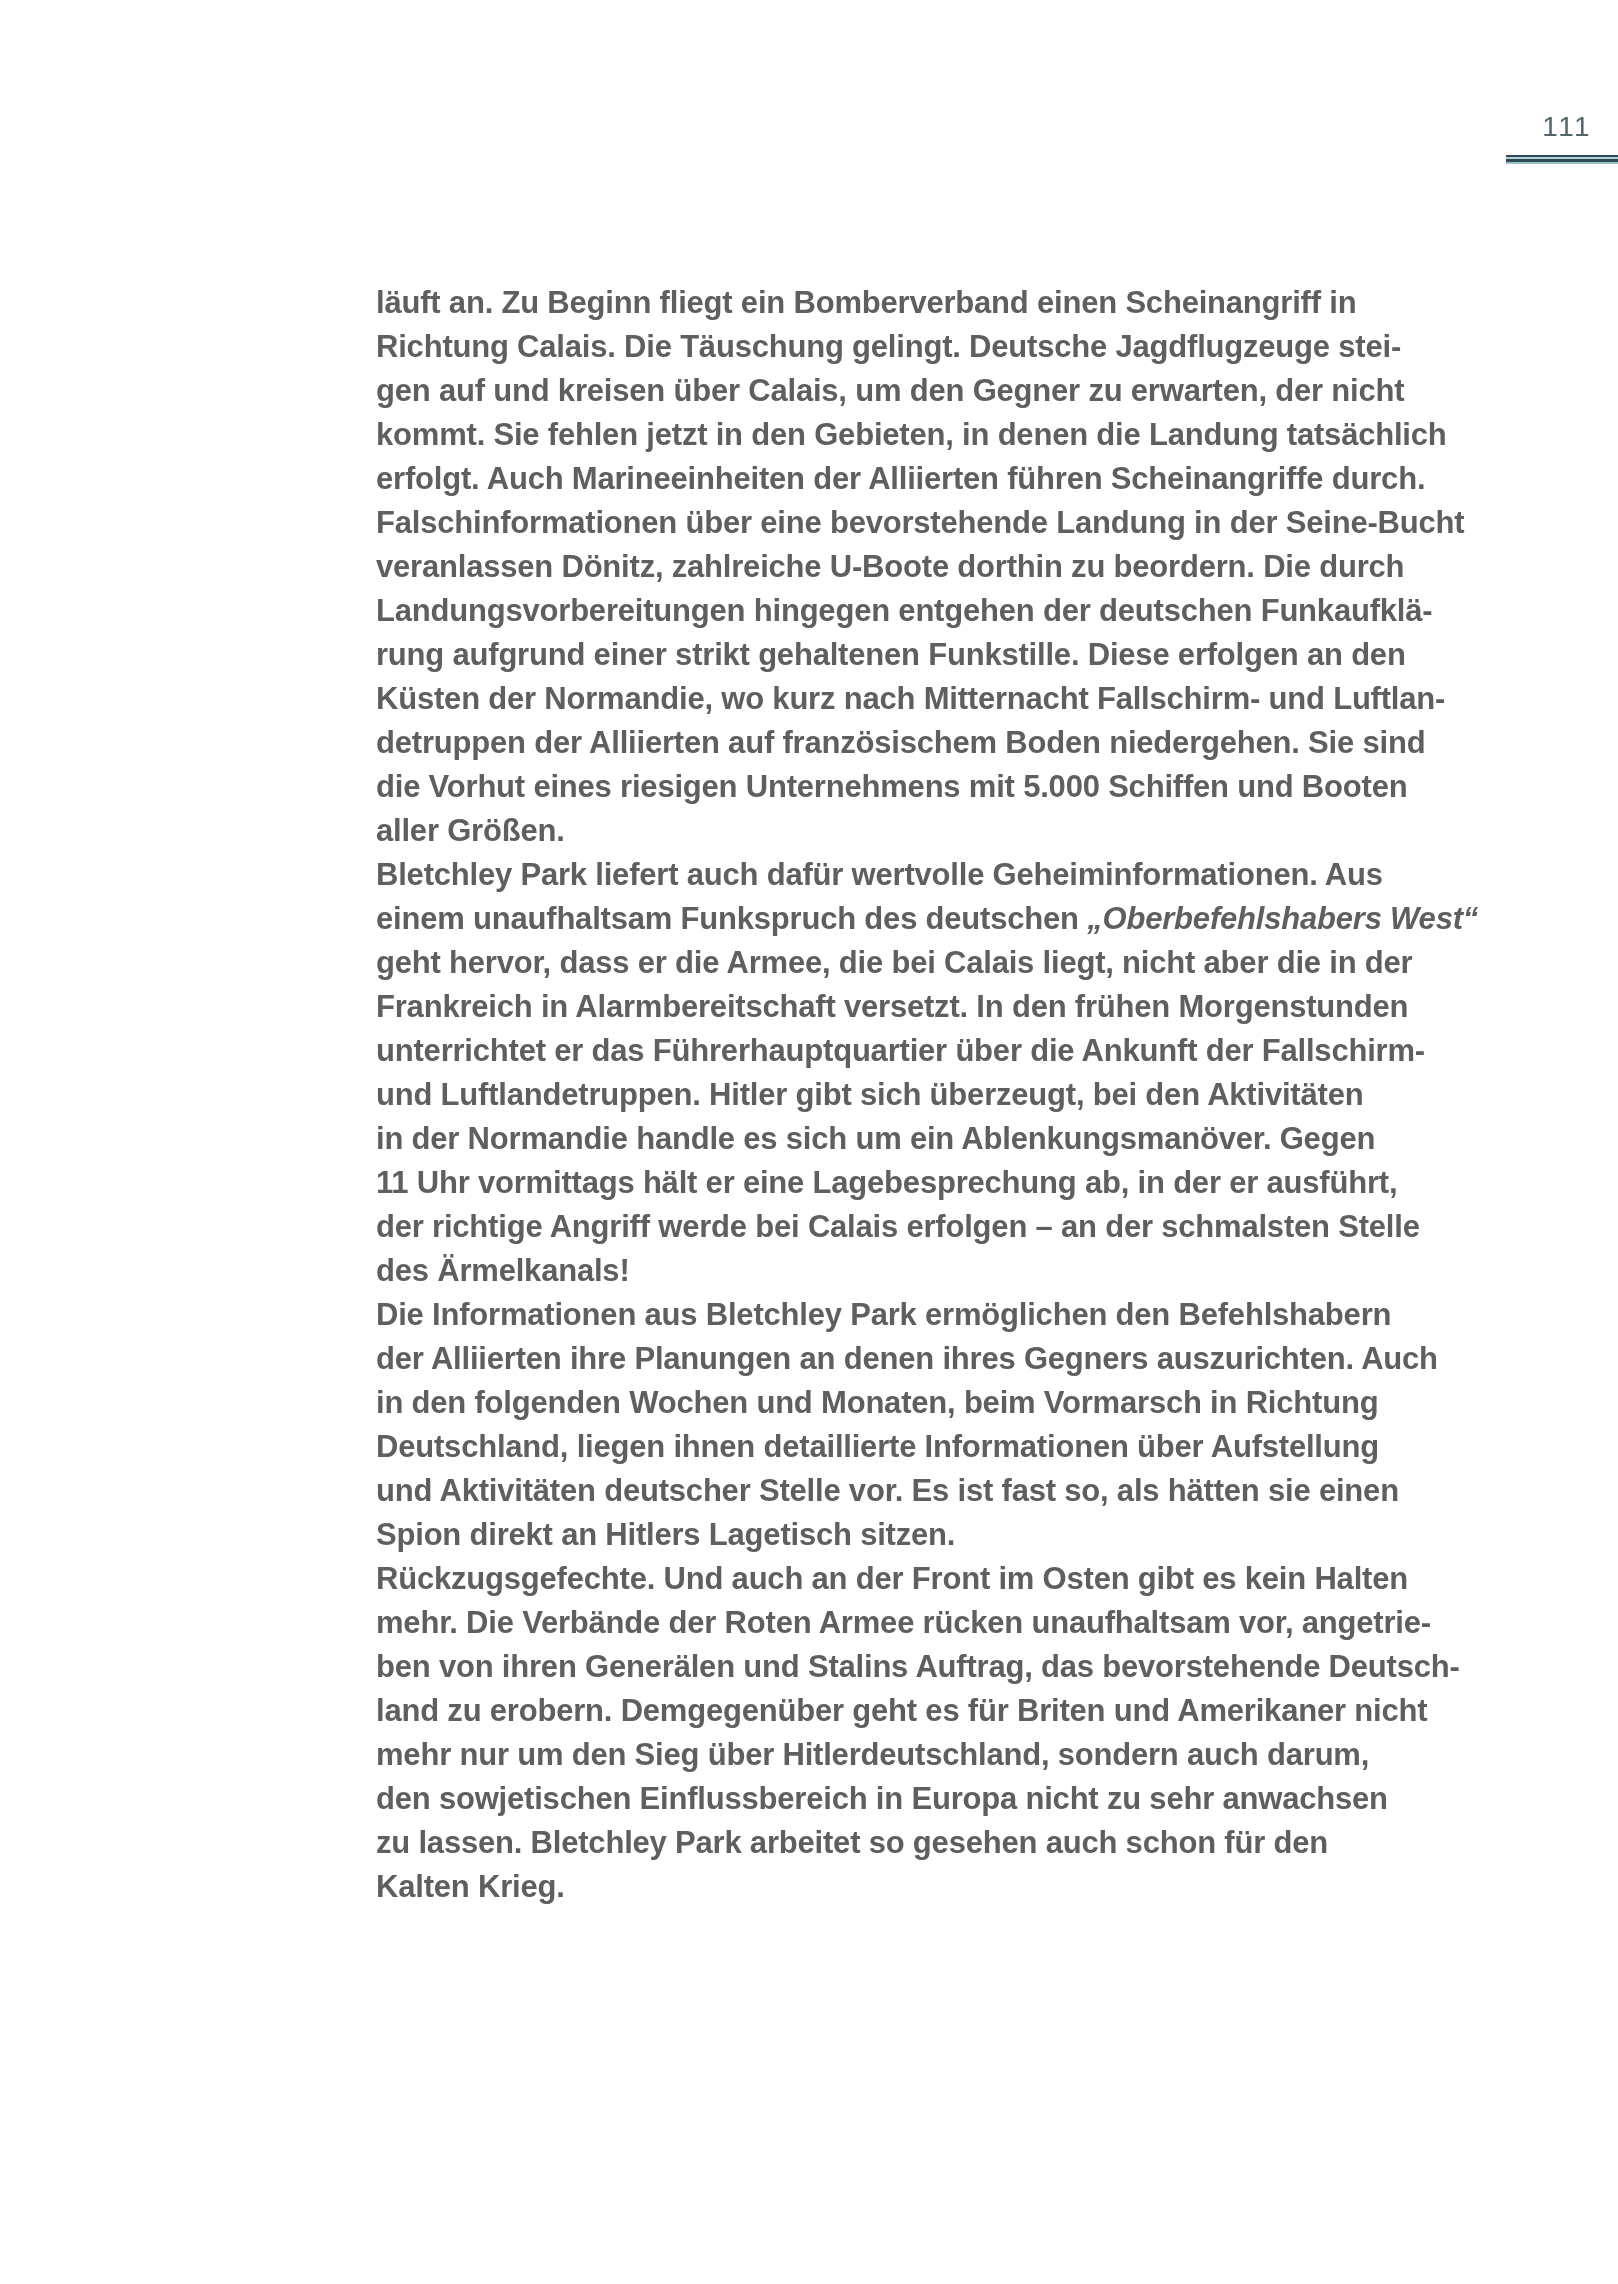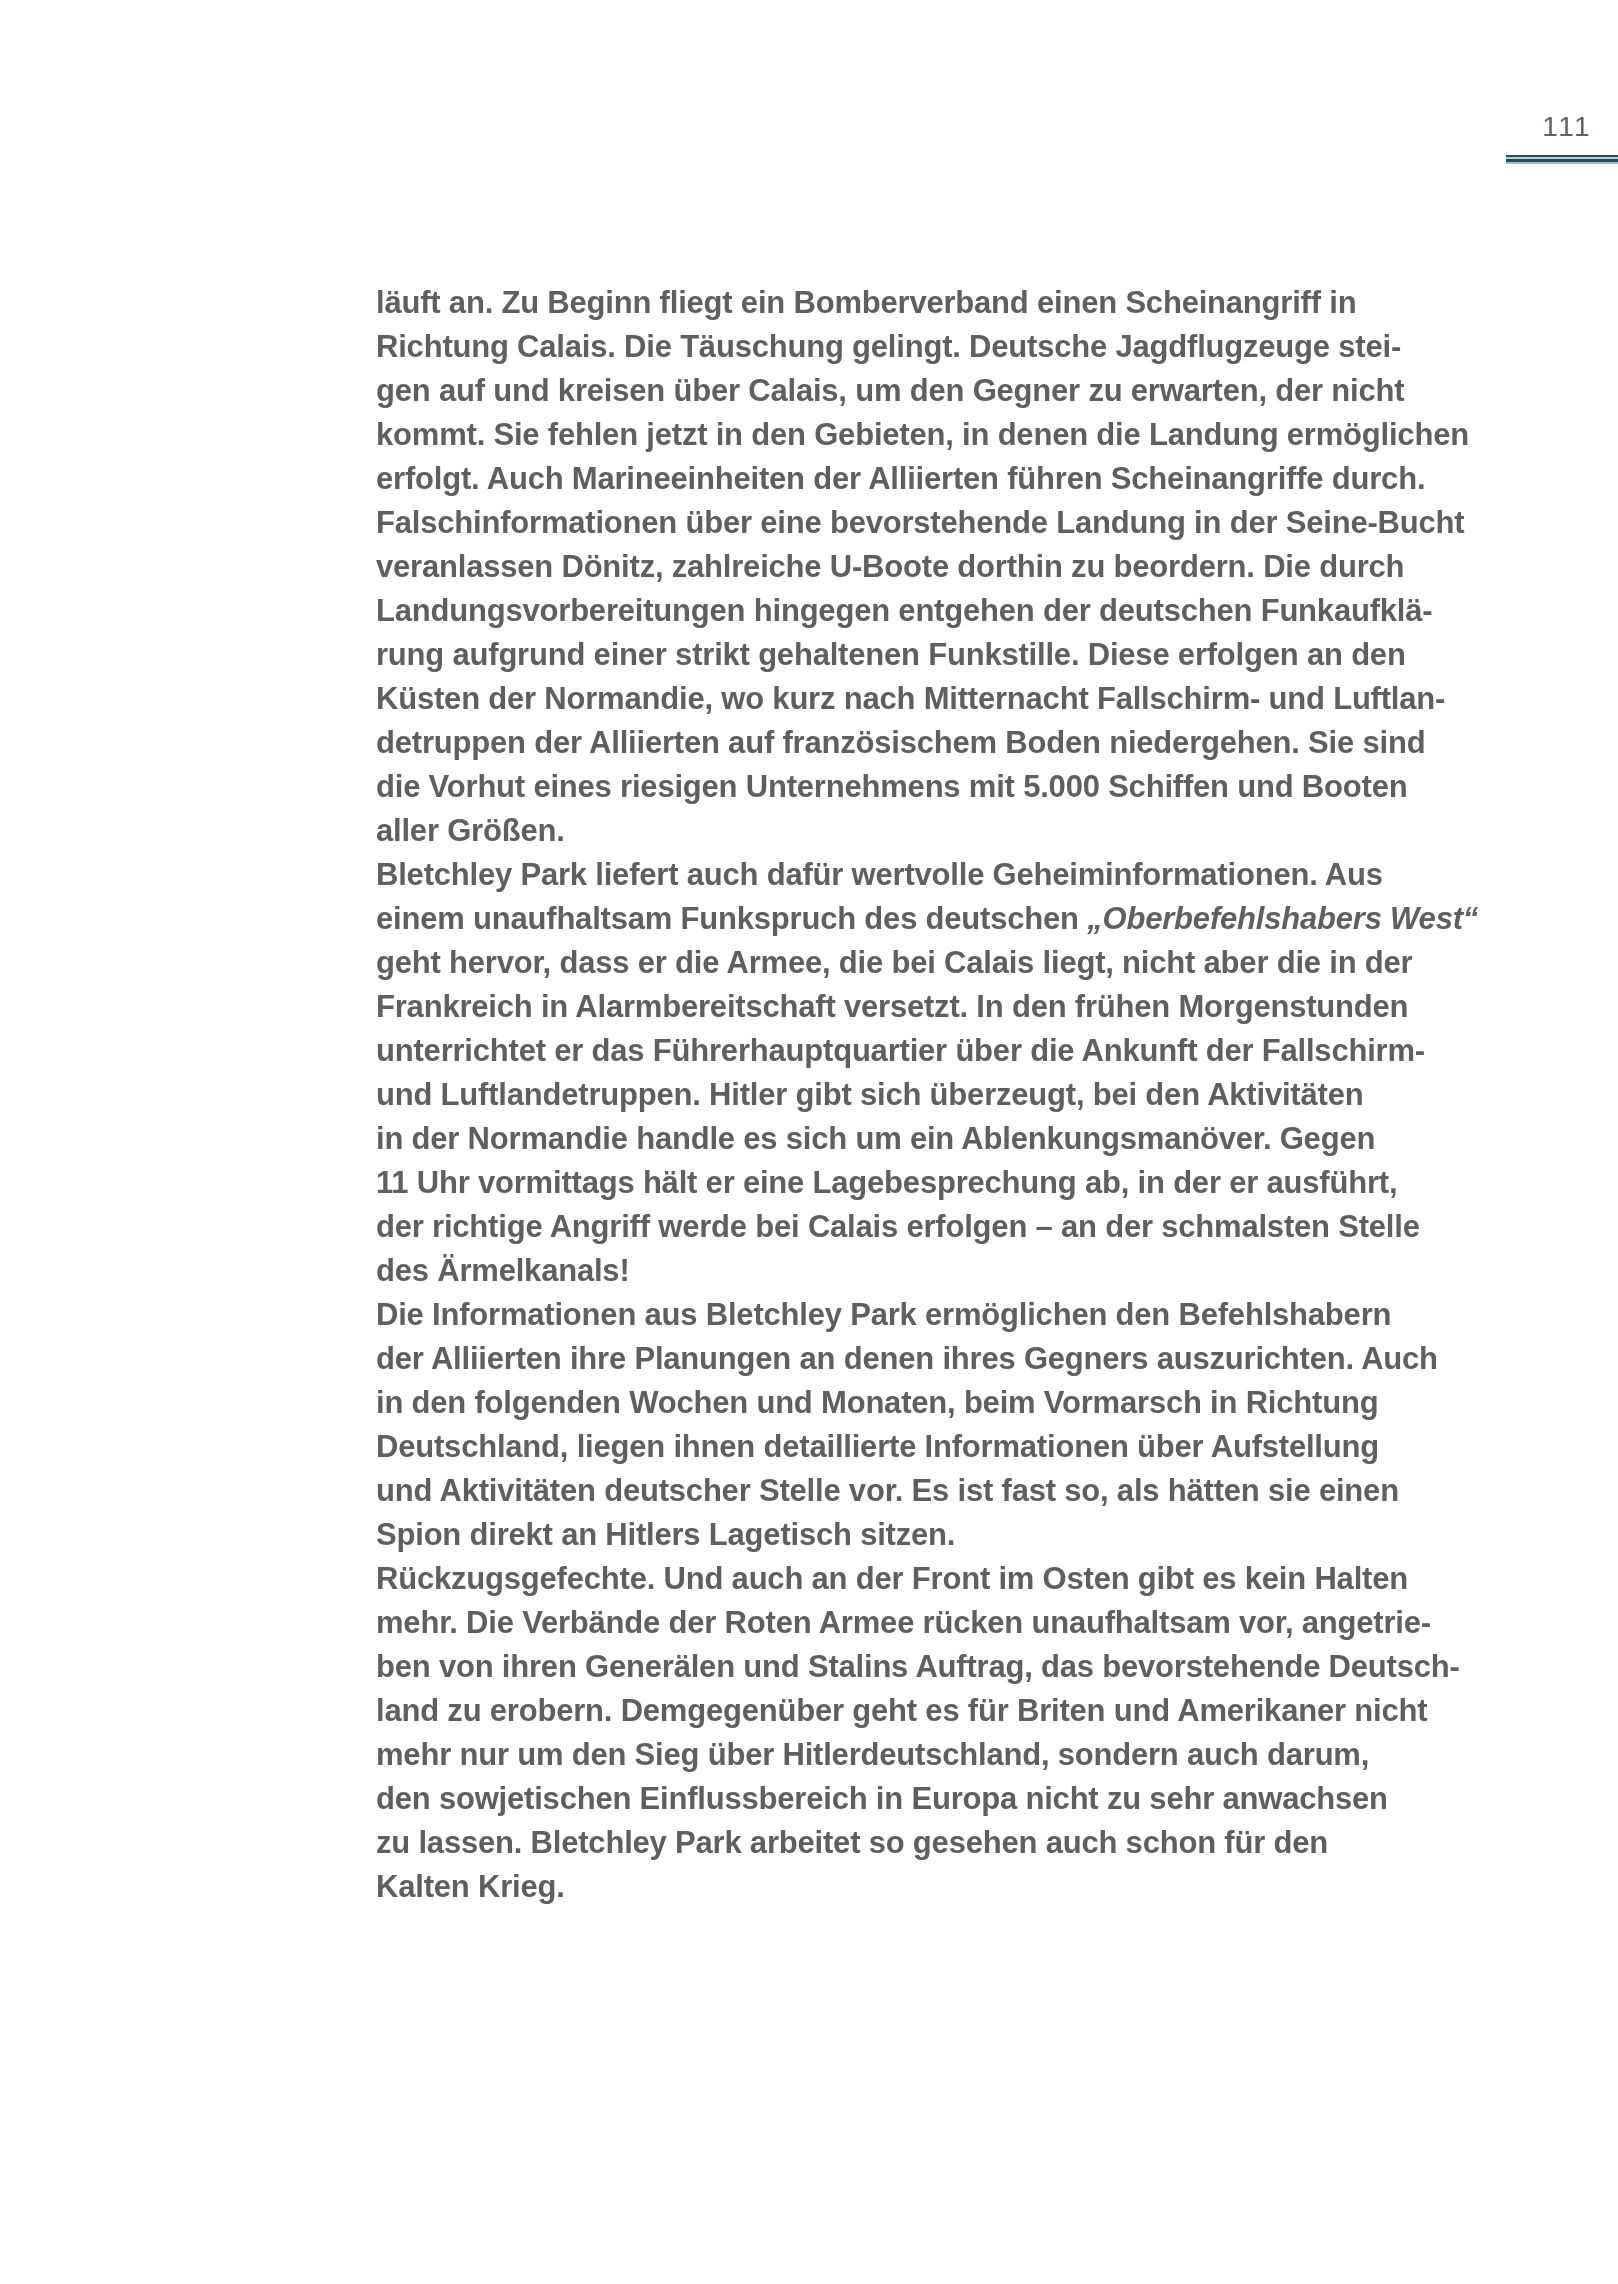--- a/index.html
+++ b/index.html
@@ -62,21 +62,21 @@
 </head>
 <body>
 
 <div class="page">
   <div class="page-number">111</div>
   <div class="header-rule"></div>
   <div class="text-block">
       <div class="line"><span>läuft an. Zu Beginn fliegt ein Bomberverband einen Scheinangriff in</span></div>
       <div class="line"><span>Richtung Calais. Die Täuschung gelingt. Deutsche Jagdflugzeuge stei-</span></div>
       <div class="line"><span>gen auf und kreisen über Calais, um den Gegner zu erwarten, der nicht</span></div>
-      <div class="line"><span>kommt. Sie fehlen jetzt in den Gebieten, in denen die Landung ermöglichen</span></div>
+      <div class="line"><span>kommt. Sie fehlen jetzt in den Gebieten, in denen die Landung tatsächlich</span></div>
       <div class="line"><span>erfolgt. Auch Marineeinheiten der Alliierten führen Scheinangriffe durch.</span></div>
       <div class="line"><span>Falschinformationen über eine bevorstehende Landung in der Seine-Bucht</span></div>
       <div class="line"><span>veranlassen Dönitz, zahlreiche U-Boote dorthin zu beordern. Die durch</span></div>
       <div class="line"><span>Landungsvorbereitungen hingegen entgehen der deutschen Funkaufklä-</span></div>
       <div class="line"><span>rung aufgrund einer strikt gehaltenen Funkstille. Diese erfolgen an den</span></div>
       <div class="line"><span>Küsten der Normandie, wo kurz nach Mitternacht Fallschirm- und Luftlan-</span></div>
       <div class="line"><span>detruppen der Alliierten auf französischem Boden niedergehen. Sie sind</span></div>
       <div class="line"><span>die Vorhut eines riesigen Unternehmens mit 5.000 Schiffen und Booten</span></div>
       <div class="line"><span>aller Größen.</span></div>
       <div class="line"><span>Bletchley Park liefert auch dafür wertvolle Geheiminformationen. Aus</span></div>

